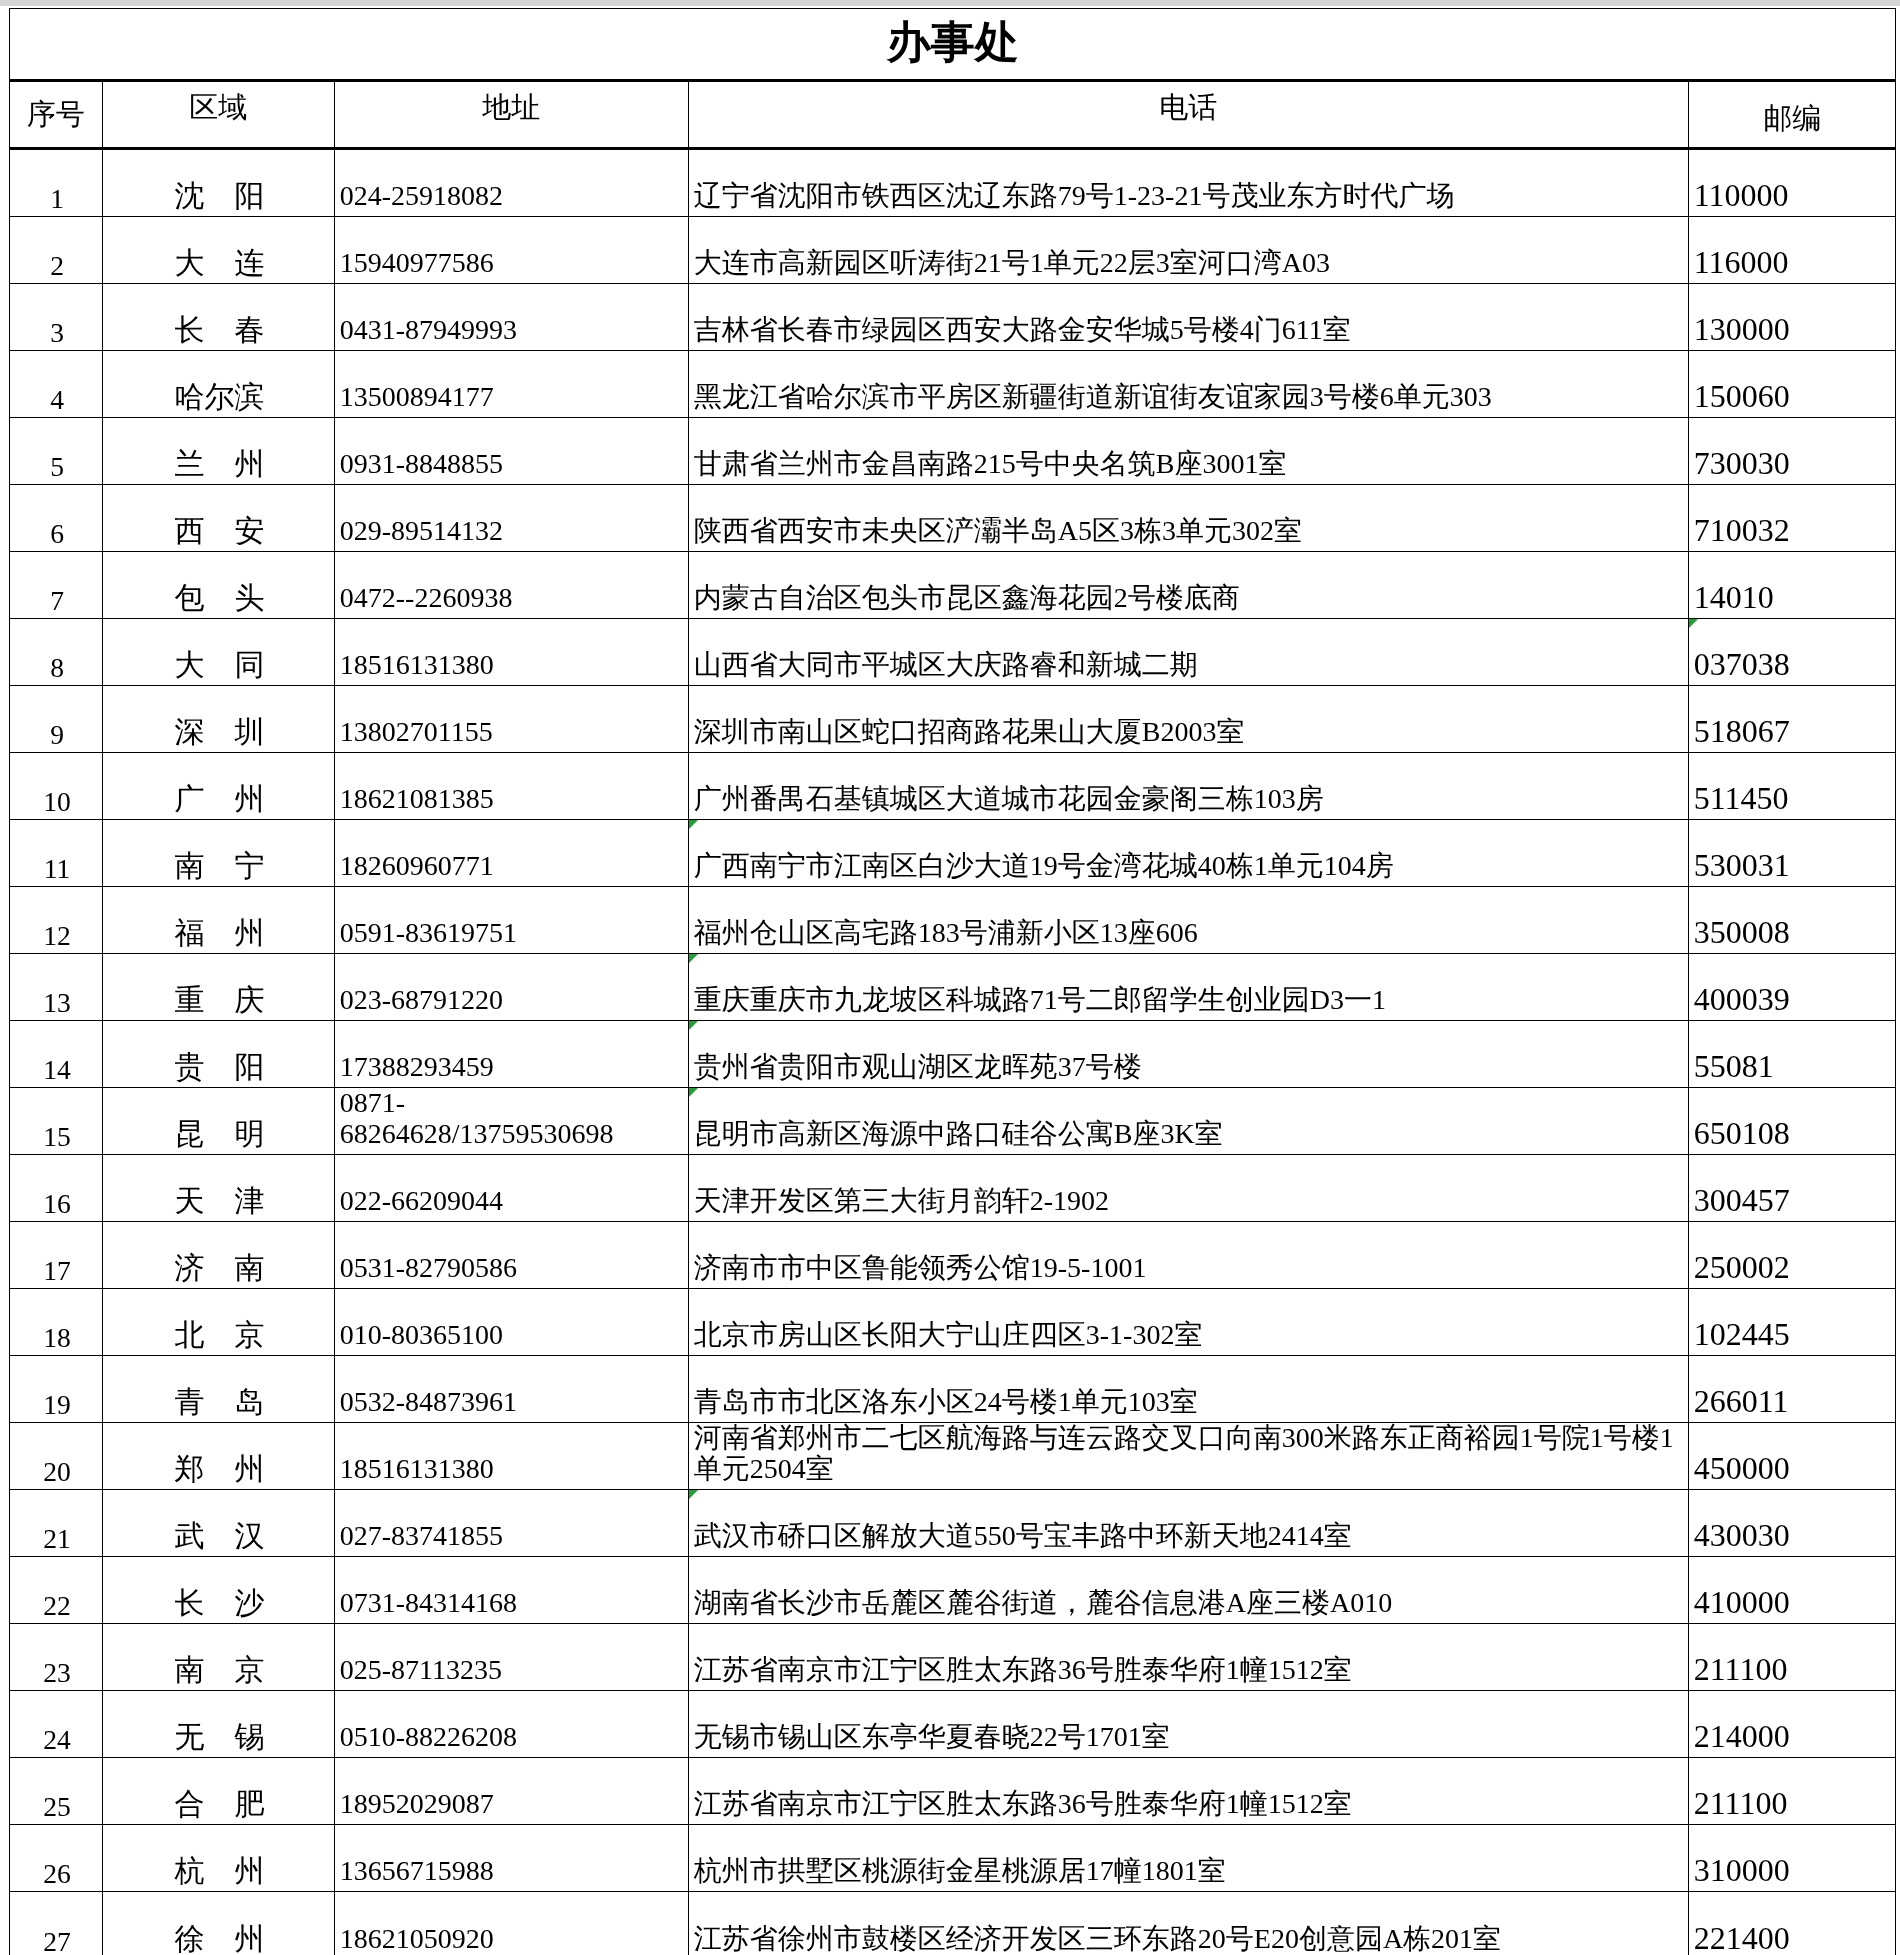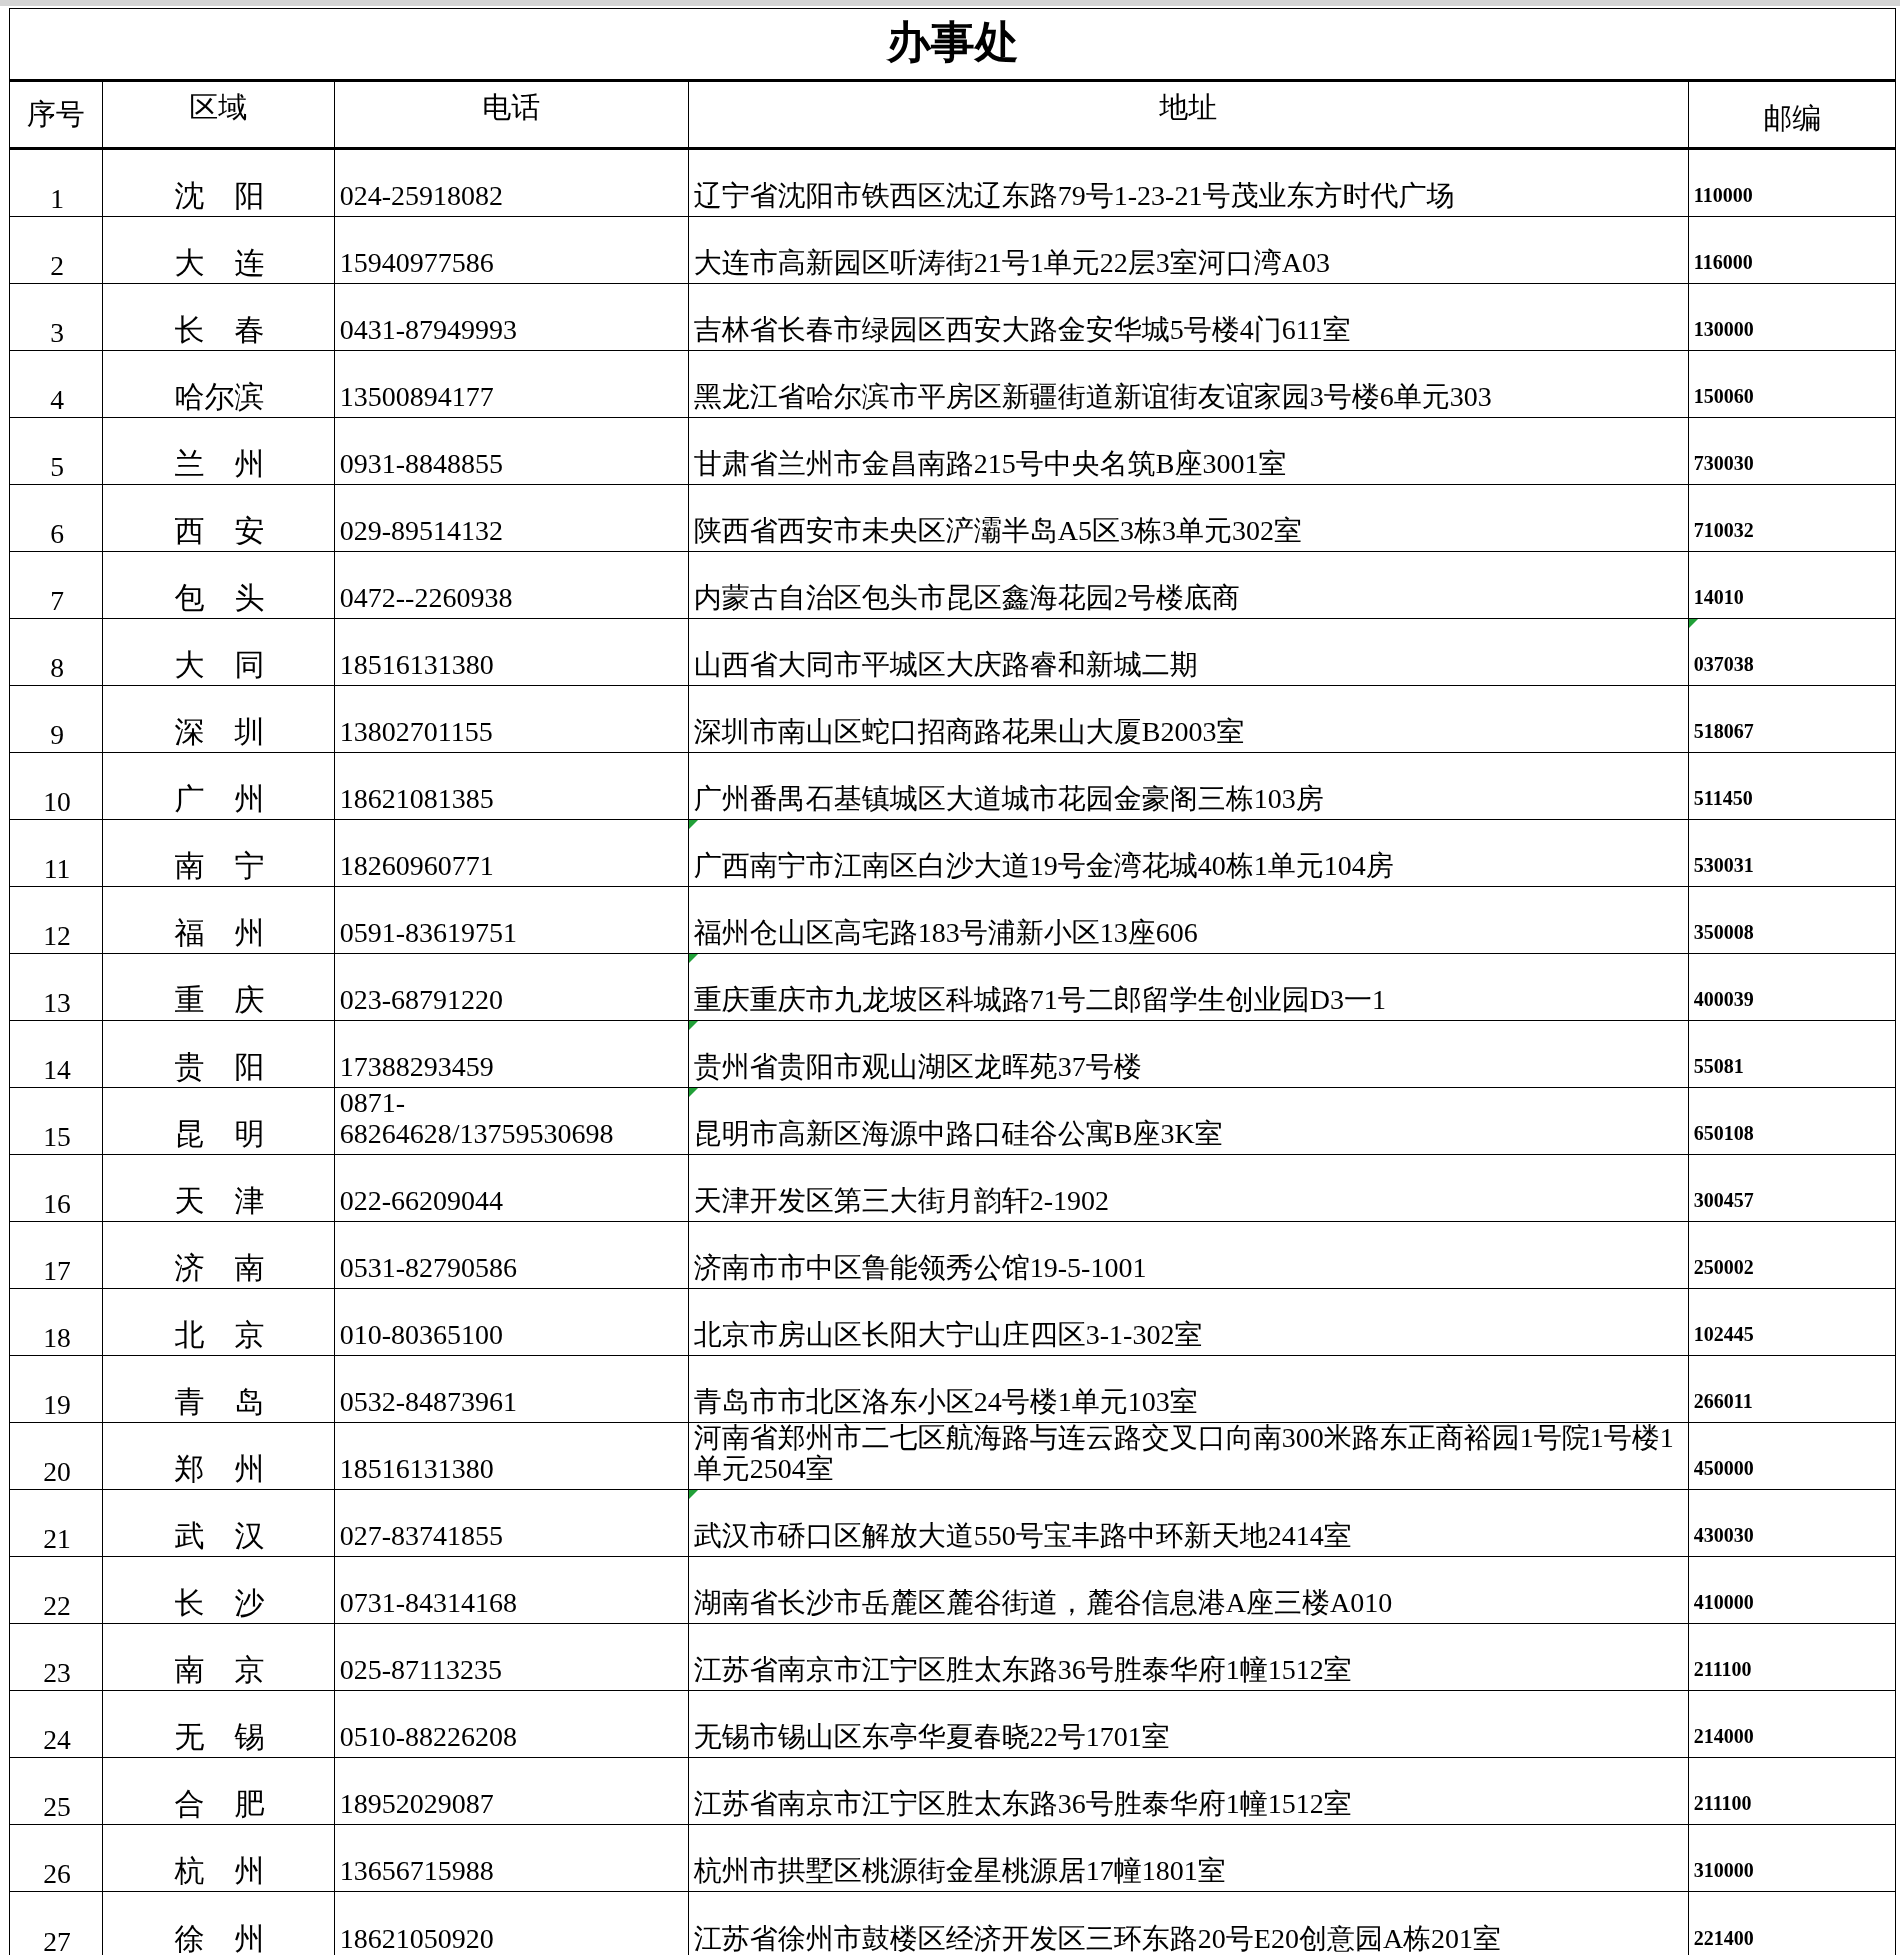--- a/index.html
+++ b/index.html
@@ -43,39 +43,39 @@
     display:flex;align-items:flex-end;
     font-size:28px;line-height:31px;
     padding:0 2.5px 5px 5px;
     position:relative;
     overflow:visible;
   }
   .cell.c-no{justify-content:center;padding-bottom:1.3px;font-size:27.6px;}
   .cell.c-region{justify-content:center;font-size:30px;}
   .cell.c-phone{white-space:pre-wrap;word-break:break-all;}
   .cell.c-address{word-break:break-all;padding-right:5px;}
-  .cell.c-postal{border-right:none;font-size:20px;font-weight:bold;}
+  .cell.c-postal{border-right:none;font-size:32px;}
   .cell.last-row{border-bottom:none;}
   .corner{
     display:none;position:absolute;top:0;left:0;width:0;height:0;
     border-top:9.4px solid #21a038;border-right:9.4px solid transparent;
   }
   .marked .corner{display:block;}
 </style>
 </head>
 <body>
 
 <div class="top-strip"></div>
 
 <div class="sheet">
   <div class="title-cell">办事处</div>
   <div class="hcell h-no">序号</div>
   <div class="hcell h-region">区域</div>
+  <div class="hcell h-address">地址</div>
   <div class="hcell h-phone">电话</div>
-  <div class="hcell h-address">地址</div>
   <div class="hcell h-postal">邮编</div>
 
   <div class="cell c-no">1</div>
   <div class="cell c-region">沈　阳</div>
   <div class="cell c-phone">024-25918082</div>
   <div class="cell c-address">辽宁省沈阳市铁西区沈辽东路79号1-23-21号茂业东方时代广场</div>
   <div class="cell c-postal">110000</div>
 
   <div class="cell c-no">2</div>
   <div class="cell c-region">大　连</div>

